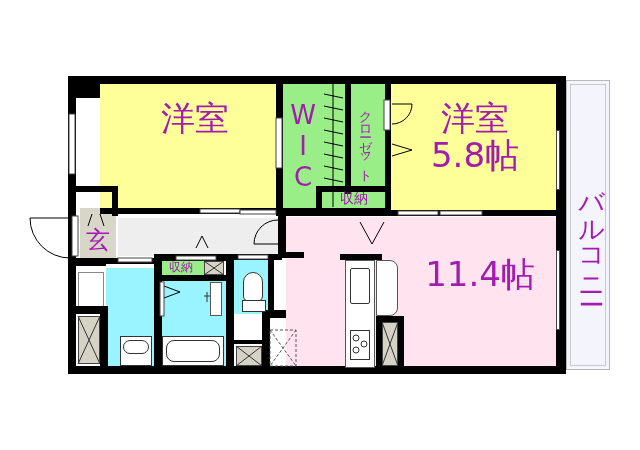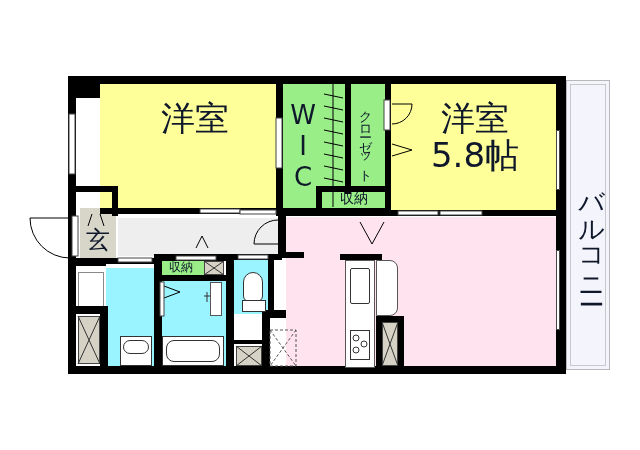--- a/index.html
+++ b/index.html
@@ -1,19 +1,19 @@
 <!DOCTYPE html>
 <html><head>
 <meta charset="utf-8">
 <style>
   html,body{margin:0;padding:0;background:#ffffff;}
   body{width:640px;height:450px;position:relative;overflow:hidden;font-family:"DejaVu Sans","Liberation Sans",sans-serif;}
   .abs{position:absolute;box-sizing:border-box;}
   .wall{position:absolute;background:#000;}
-  .room-label{position:absolute;text-align:center;color:#0f172a;line-height:1.08;font-family:"DejaVu Sans","Liberation Sans",sans-serif;}
+  .room-label{position:absolute;text-align:center;color:#a21caf;line-height:1.08;font-family:"DejaVu Sans","Liberation Sans",sans-serif;}
   .vtext{writing-mode:vertical-rl;text-orientation:upright;}
   svg{position:absolute;left:0;top:0;}
 </style>
 </head>
 <body>
 
 <div class="abs" style="left:100px;top:82px;width:178px;height:127px;background:#ffff99;"></div>
 <div class="abs" style="left:76px;top:97px;width:24px;height:92px;background:#ffffff;"></div>
 <div class="abs" style="left:282px;top:82px;width:64px;height:128px;background:#99ee88;"></div>
 <div class="abs" style="left:350px;top:82px;width:36px;height:110px;background:#99ee88;"></div>
@@ -165,14 +165,15 @@
 <div class="room-label" style="left:286px;top:100px;width:34px;font-size:26px;line-height:1.2;">
   <div>W</div>
   <div>I</div>
   <div>C</div>
 </div>
 <div class="room-label vtext" style="left:358px;top:88px;height:100px;font-size:13px;">クローゼット</div>
 <div class="room-label" style="left:322px;top:191px;width:64px;font-size:14px;">収納</div>
 <div class="room-label" style="left:158px;top:261px;width:46px;font-size:12px;">収納</div>
 <div class="room-label" style="left:80px;top:228px;width:36px;font-size:24px;">玄</div>
 <div class="room-label" style="left:410px;top:256px;width:140px;font-size:34px;">
+  <div>11.4帖</div>
 </div>
 <div class="room-label vtext" style="left:570px;top:142px;width:36px;height:180px;font-size:26px;">バルコニー</div>
 
 </body></html>

